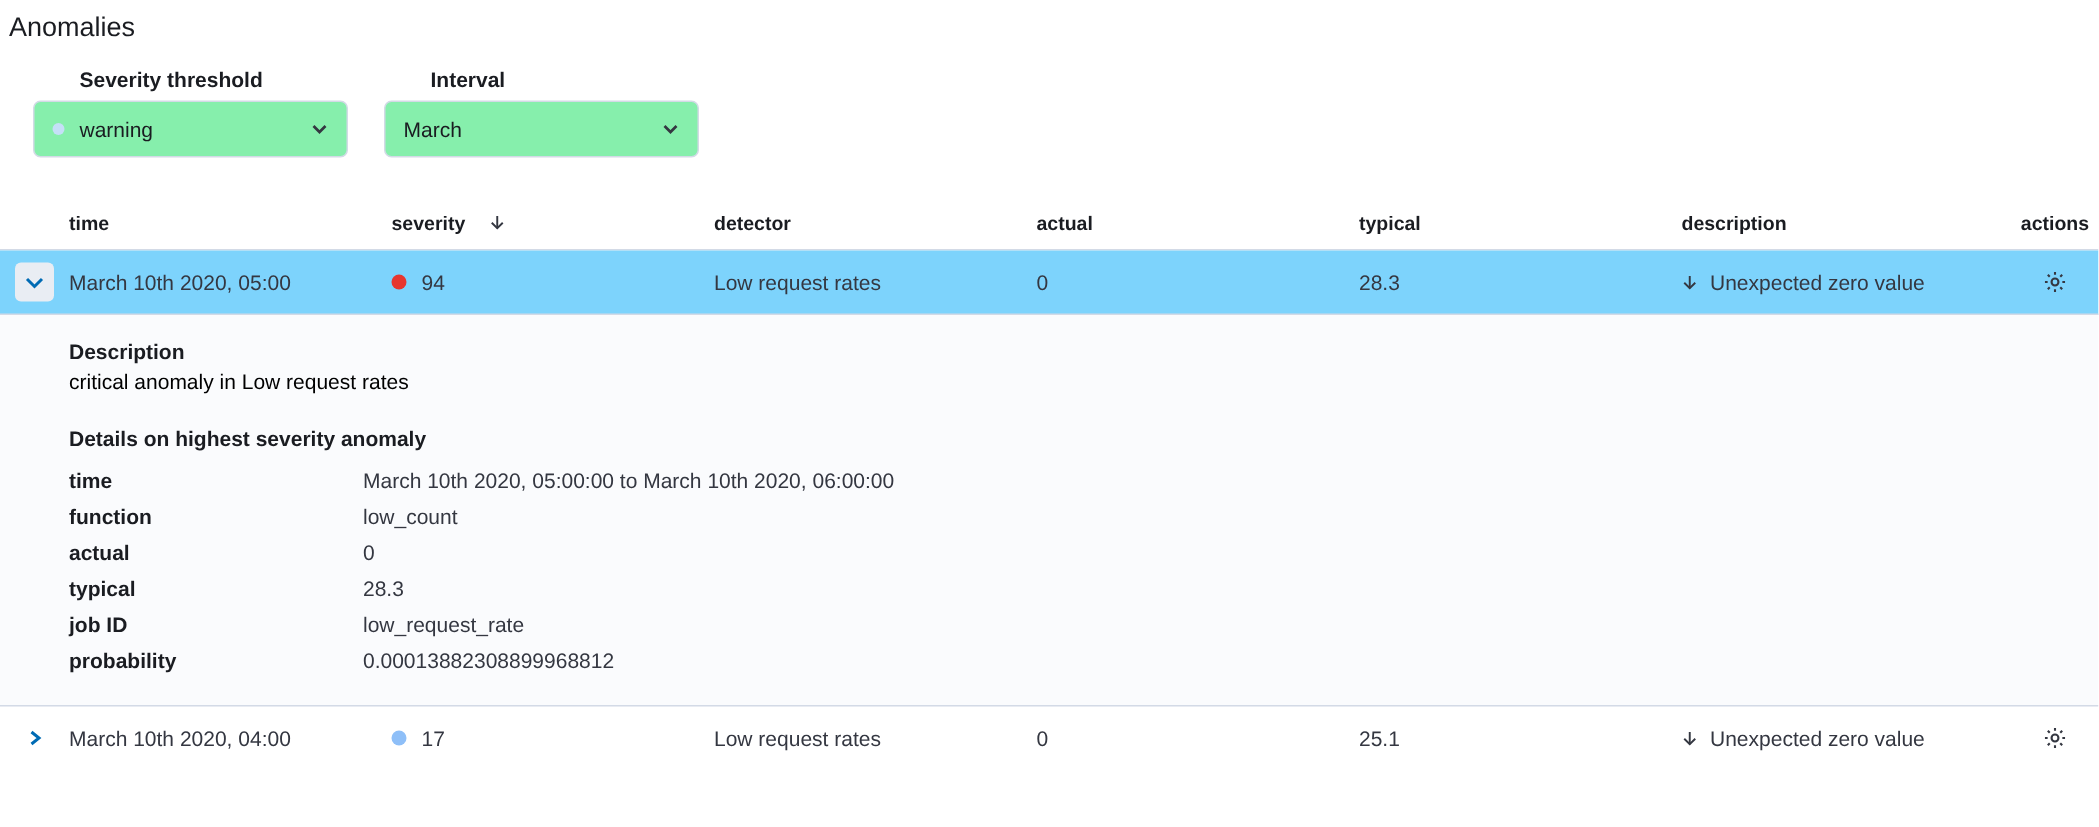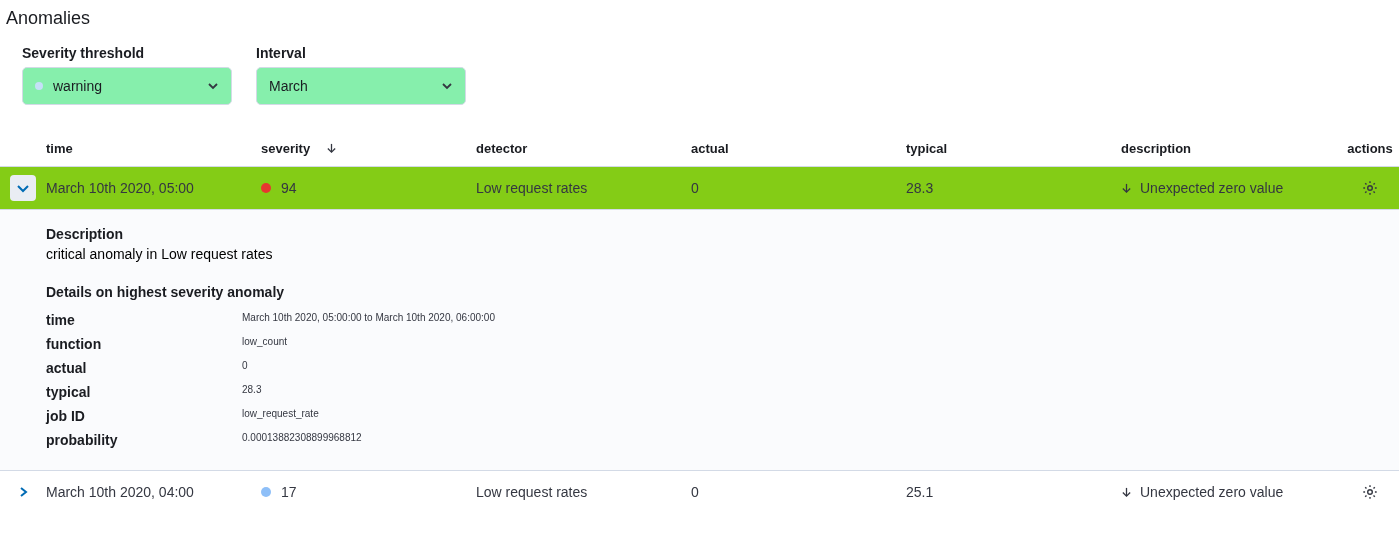--- a/index.html
+++ b/index.html
@@ -18,21 +18,21 @@
       margin-bottom: 16px;
       color: #1a1c21;
     }
     .filters {
       display: flex;
       gap: 24px;
       padding-left: 22px;
       margin-bottom: 28px;
     }
     .filter-group { display: flex; flex-direction: column; gap: 6px; }
-    .filter-label { font-size: 14px; font-weight: 600; color: #1a1c21; }
+    .filter-label { font-size: 14px; font-weight: 600; color: #1a1c21; margin-left: 31px; }
     .select-box {
       display: flex;
       align-items: center;
       justify-content: space-between;
       width: 210px;
       height: 38px;
       padding: 0 12px;
       background: #86efac;
       border: 1px solid #d3dae6;
       border-radius: 5px;
@@ -80,21 +80,21 @@
       color: #1a1c21;
     }
     .row {
       display: flex;
       align-items: center;
       min-height: 40px;
       padding: 8px 0;
       font-size: 14px;
       color: #343741;
     }
-    .row.expanded-row { background: #84cc16; border-bottom: 1px solid #d3dae6; }
+    .row.expanded-row { background: #7dd3fc; border-bottom: 1px solid #d3dae6; }
     .row.collapsed-row { border-bottom: none; }
 
     .col-toggle { width: 46px; display:flex; justify-content:center; }
     .col-time { width: 215px; }
     .col-severity { width: 215px; display:flex; align-items:center; gap:10px; }
     .col-detector { width: 215px; }
     .col-actual { width: 215px; }
     .col-typical { width: 215px; }
     .col-description { flex: 1; display:flex; align-items:center; gap:8px; }
     .col-actions { width: 58px; display:flex; justify-content:center; }
@@ -124,21 +124,21 @@
     .details-sec-text {
       font-size: 14px;
       color: #000000;
       margin-bottom: 22px;
     }
     .kv-row {
       display: flex;
       padding: 4px 0;
     }
     .kv-key { width: 196px; font-weight: 600; font-size: 14px; }
-    .kv-val { font-size: 10px; color: #343741; }
+    .kv-val { font-size: 14px; color: #343741; }
   </style>
 </head>
 <body>
 
 <div class="container">
   <h2 class="title">Anomalies</h2>
 
   <div class="filters">
     <div class="filter-group">
       <label class="filter-label">Severity threshold</label>

